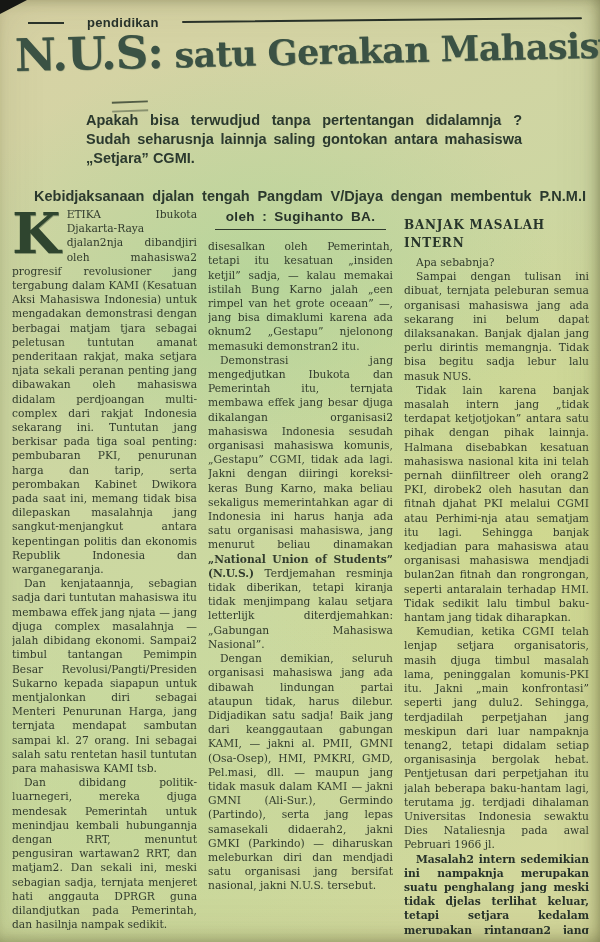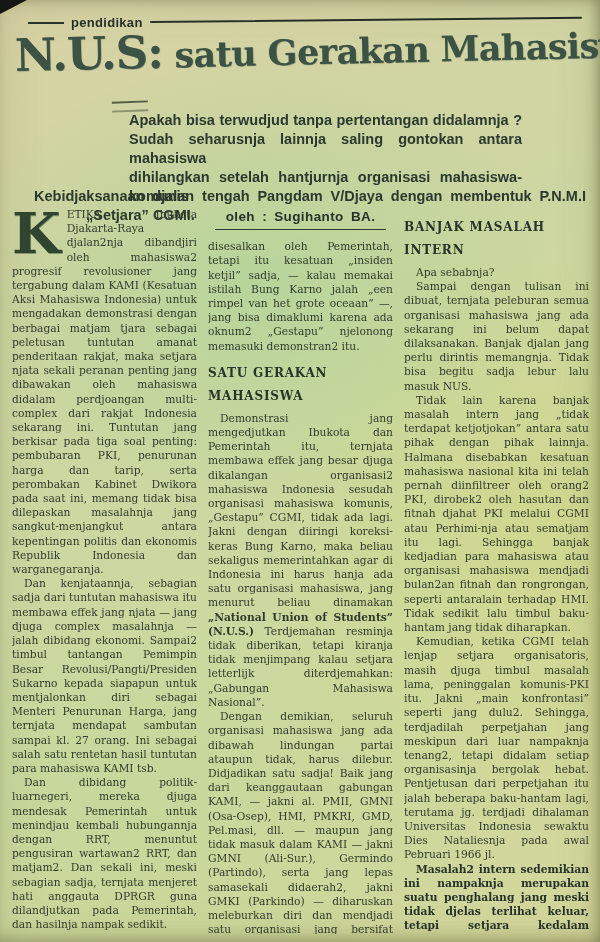--- a/index.html
+++ b/index.html
@@ -17,21 +17,21 @@
       inset 0 0 46px rgba(95,95,50,0.16);
     font-family:"DejaVu Serif", serif;
     color:#323c2e;
   }
   .corner-mark{
     position:absolute;top:0;left:0;width:27px;height:14px;background:#161714;
     clip-path:polygon(0 0,100% 0,52% 48%,0 100%);
   }
   .section-row{
     position:absolute;top:15px;left:28px;right:18px;
-    display:flex;align-items:center;gap:7px;
+    display:flex;align-items:center;gap:23px;
   }
   .rule-left{width:36px;height:2px;background:#2a332a;}
   .section-label{
     font-family:"Liberation Sans",sans-serif;font-weight:bold;font-size:13px;
     letter-spacing:.3px;color:#27312a;white-space:nowrap;
   }
   .rule-right{flex:1;height:2.4px;background:linear-gradient(to right,#2a332a,#222b24);
     transform:rotate(-0.55deg);transform-origin:left center;border-radius:2px;}
   .title{
     position:absolute;top:33px;left:15px;width:582px;margin:0;
@@ -45,21 +45,21 @@
     position:absolute;top:101px;left:112px;width:36px;height:7px;
     border-top:2px solid rgba(52,64,48,0.80);
     border-bottom:2px solid rgba(52,64,48,0.45);
     transform:rotate(-2deg);
   }
   .intro{
     position:absolute;top:111px;left:86px;width:436px;
     font-family:"Liberation Sans",sans-serif;font-weight:bold;
     font-size:14.5px;line-height:19px;color:#2b392e;
   }
-  .intro-line.j{text-align:justify;text-align-last:justify;margin-left:43px;}
+  .intro-line.j{text-align:justify;text-align-last:justify;}
   .banner{
     position:absolute;top:187px;left:34px;width:552px;
     font-family:"Liberation Sans",sans-serif;font-weight:bold;
     font-size:14.5px;line-height:18px;color:#2b392e;
     text-align:justify;text-align-last:justify;
   }
   .columns{
     position:absolute;top:208px;left:12px;display:flex;gap:11px;
     height:726px;overflow:hidden;
   }
@@ -72,21 +72,21 @@
     margin:3px 6px 0 0;color:#2f452f;text-shadow:0.5px 0.5px 0.5px rgba(35,55,40,0.4);
   }
   .byline{
     font-family:"Liberation Sans",sans-serif;font-weight:bold;font-size:13.5px;
     text-align:center;text-indent:0;letter-spacing:.4px;word-spacing:3px;
     color:#27322a;padding-bottom:5px;border-bottom:1.4px solid #2e392c;
     width:92%;margin:2px auto 10px auto;
   }
   .subhead{
     font-size:12px;font-weight:bold;letter-spacing:.8px;color:#27342a;
-    margin:8px 0 4px 0;text-align:left;text-indent:0;line-height:23px;
+    margin:8px 0 4px 0;text-align:left;text-indent:0;line-height:18px;
   }
   .bold-para{font-weight:bold;color:#27322a;}
   .page-number{
     position:absolute;top:952px;left:13px;
     font-size:12px;font-weight:bold;color:#1f2a21;letter-spacing:1px;
   }
 </style>
 </head>
 <body>
 
@@ -100,39 +100,37 @@
     <span class="rule-right"></span>
   </div>
 
   <h1 class="title"><span class="t1">N.U.S:</span><span class="t2"> satu Gerakan Mahasiswa?</span></h1>
 
   <div class="smudge"></div>
 
   <div class="intro">
     <div class="intro-line j">Apakah bisa terwudjud tanpa pertentangan didalamnja ?</div>
     <div class="intro-line j">Sudah seharusnja lainnja saling gontokan antara mahasiswa</div>
-    <div class="intro-line j">dihilangkan setelah hantjurnja organisasi mahasiswa-komunis</div>
     <div class="intro-line">„Setjara” CGMI.</div>
   </div>
 
   <div class="banner">Kebidjaksanaan djalan tengah Pangdam V/Djaya dengan membentuk P.N.M.I</div>
 
   <div class="columns">
 
     <div class="col">
       <p class="noindent"><span class="dropcap">K</span><span>ETIKA Ibukota Djakarta-Raya djalan2nja dibandjiri oleh mahasiswa2 progresif revolusioner jang tergabung dalam KAMI (Kesatuan Aksi Mahasiswa Indonesia) untuk mengadakan demonstrasi dengan berbagai matjam tjara sebagai peletusan tuntutan amanat penderitaan rakjat, maka setjara njata sekali peranan penting jang dibawakan oleh mahasiswa didalam perdjoangan multi-complex dari rakjat Indonesia sekarang ini. Tuntutan jang berkisar pada tiga soal penting: pembubaran PKI, penurunan harga dan tarip, serta perombakan Kabinet Dwikora pada saat ini, memang tidak bisa dilepaskan masalahnja jang sangkut-menjangkut antara kepentingan politis dan ekonomis Republik Indonesia dan warganegaranja.</span></p>
       <p>Dan kenjataannja, sebagian sadja dari tuntutan mahasiswa itu membawa effek jang njata — jang djuga complex masalahnja — jalah dibidang ekonomi. Sampai2 timbul tantangan Pemimpin Besar Revolusi/Pangti/Presiden Sukarno kepada siapapun untuk mentjalonkan diri sebagai Menteri Penurunan Harga, jang ternjata mendapat sambutan sampai kl. 27 orang. Ini sebagai salah satu rentetan hasil tuntutan para mahasiswa KAMI tsb.</p>
       <p>Dan dibidang politik-luarnegeri, mereka djuga mendesak Pemerintah untuk menindjau kembali hubungannja dengan RRT, menuntut pengusiran wartawan2 RRT, dan matjam2. Dan sekali ini, meski sebagian sadja, ternjata menjeret hati anggauta DPRGR guna dilandjutkan pada Pemerintah, dan hasilnja nampak sedikit.</p>
       <p>Meskipun didalam tindakan2 para mahasiswa KAMI itu terdapat beberapa kedjadian jang</p>
     </div>
 
     <div class="col">
       <div class="byline">oleh : Sugihanto BA.</div>
       <p class="noindent">disesalkan oleh Pemerintah, tetapi itu kesatuan „insiden ketjil” sadja, — kalau memakai istilah Bung Karno jalah „een rimpel van het grote oceaan” —, jang bisa dimaklumi karena ada oknum2 „Gestapu” njelonong memasuki demonstran2 itu.</p>
-      <h3 class="subhead">SATU GERAKAN MAHASISWA</h3>
       <p><span>Demonstrasi jang mengedjutkan Ibukota dan Pemerintah itu, ternjata membawa effek jang besar djuga dikalangan organisasi2 mahasiswa Indonesia sesudah organisasi mahasiswa komunis, „Gestapu” CGMI, tidak ada lagi. Jakni dengan diiringi koreksi-keras Bung Karno, maka beliau sekaligus memerintahkan agar di Indonesia ini harus hanja ada satu organisasi mahasiswa, jang menurut beliau dinamakan </span><b>„National Union of Students” (N.U.S.)</b><span> Terdjemahan resminja tidak diberikan, tetapi kiranja tidak menjimpang kalau setjara letterlijk diterdjemahkan: „Gabungan Mahasiswa Nasional”.</span></p>
       <p>Dengan demikian, seluruh organisasi mahasiswa jang ada dibawah lindungan partai ataupun tidak, harus dilebur. Didjadikan satu sadja! Baik jang dari keanggautaan gabungan KAMI, — jakni al. PMII, GMNI (Osa-Osep), HMI, PMKRI, GMD, Pel.masi, dll. — maupun jang tidak masuk dalam KAMI — jakni GMNI (Ali-Sur.), Germindo (Partindo), serta jang lepas samasekali didaerah2, jakni GMKI (Parkindo) — diharuskan meleburkan diri dan mendjadi satu organisasi jang bersifat nasional, jakni N.U.S. tersebut.</p>
     </div>
 
     <div class="col">
       <h3 class="subhead">BANJAK MASALAH INTERN</h3>
       <p>Apa sebabnja?</p>
       <p>Sampai dengan tulisan ini dibuat, ternjata peleburan semua organisasi mahasiswa jang ada sekarang ini belum dapat dilaksanakan. Banjak djalan jang perlu dirintis memangnja. Tidak bisa begitu sadja lebur lalu masuk NUS.</p>
       <p>Tidak lain karena banjak masalah intern jang „tidak terdapat ketjotjokan” antara satu pihak dengan pihak lainnja. Halmana disebabkan kesatuan mahasiswa nasional kita ini telah pernah diinfiltreer oleh orang2 PKI, dirobek2 oleh hasutan dan fitnah djahat PKI melalui CGMI atau Perhimi-nja atau sematjam itu lagi. Sehingga banjak kedjadian para mahasiswa atau organisasi mahasiswa mendjadi bulan2an fitnah dan rongrongan, seperti antaralain terhadap HMI. Tidak sedikit lalu timbul baku-hantam jang tidak diharapkan.</p>
       <p>Kemudian, ketika CGMI telah lenjap setjara organisatoris, masih djuga timbul masalah lama, peninggalan komunis-PKI itu. Jakni „main konfrontasi” seperti jang dulu2. Sehingga, terdjadilah perpetjahan jang meskipun dari luar nampaknja tenang2, tetapi didalam setiap organisasinja bergolak hebat. Pentjetusan dari perpetjahan itu jalah beberapa baku-hantam lagi, terutama jg. terdjadi dihalaman Universitas Indonesia sewaktu Dies Nataliesnja pada awal Pebruari 1966 jl.</p>

